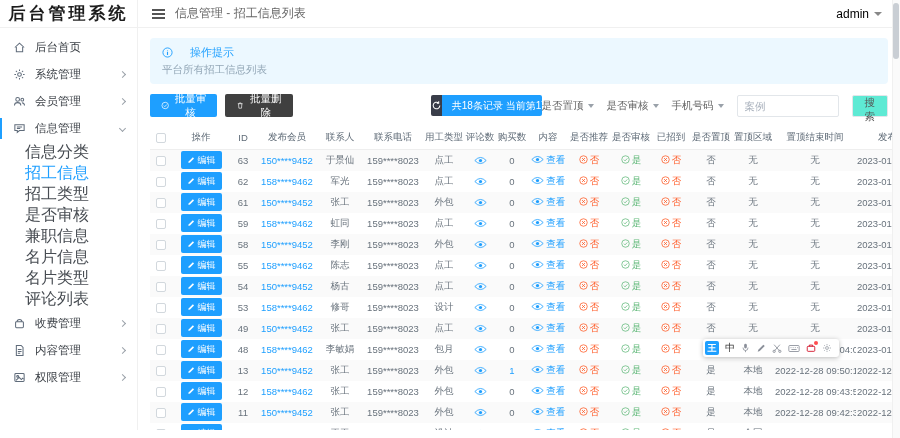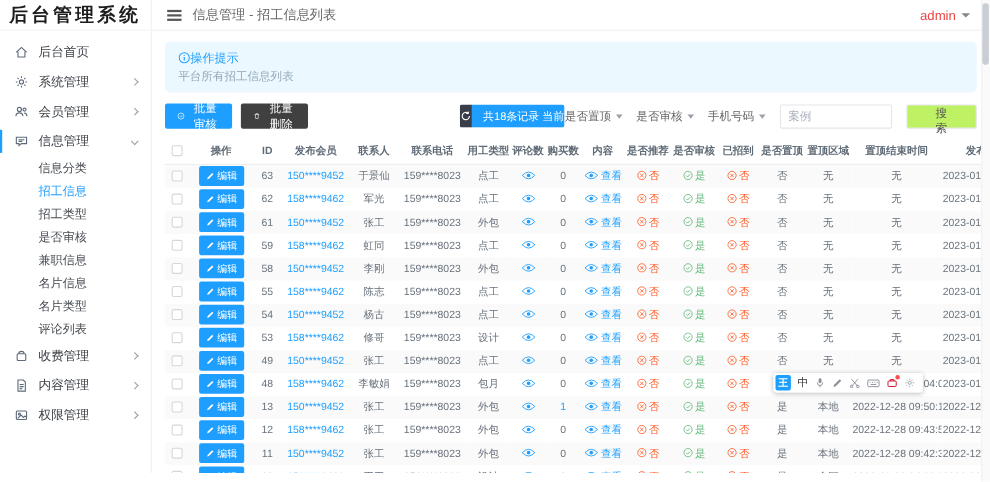--- a/index.html
+++ b/index.html
@@ -4,55 +4,55 @@
 <style>
 *{box-sizing:border-box;margin:0;padding:0}
 html,body{width:900px;height:438px;overflow:hidden}
 body{font-family:"Liberation Sans","DejaVu Sans",sans-serif;background:#fff;position:relative;color:#333}
 
 .topbar{height:28px;display:flex;align-items:stretch;border-bottom:1px solid #f0f0f0;background:#fff}
 .logo{width:138px;min-width:138px;display:flex;align-items:center;justify-content:center;font-family:"Liberation Serif","DejaVu Serif",serif;font-weight:700;font-size:17px;color:#1c1c1c;letter-spacing:3px;border-right:1px solid #f0f0f0}
 .crumbwrap{flex:1;display:flex;align-items:center;gap:10px;padding-left:14px;color:#666;font-size:12px}
 .hamburger{display:inline-flex;flex-direction:column;gap:2px;cursor:pointer}
 .hamburger i{display:block;width:13px;height:2px;background:#555}
-.user{display:flex;align-items:center;gap:5px;padding-right:18px;font-size:12px;color:#ef4444;cursor:pointer}
+.user{display:flex;align-items:center;gap:5px;padding-right:18px;font-size:12px;color:#000000;cursor:pointer}
 .caret{width:0;height:0;border-left:4px solid transparent;border-right:4px solid transparent;border-top:4px solid #888;display:inline-block}
 
 .layout{display:flex;height:402px}
 .sidebar{width:138px;min-width:138px;border-right:1px solid #f0f0f0;padding-top:6px;overflow:hidden;background:#fff}
 .nav-item{display:flex;align-items:center;height:27px;padding:0 12px;color:#3a3f45;font-size:11.5px;cursor:pointer;position:relative}
 .nav-item .ico{width:14px;height:14px;margin-right:9px;display:inline-flex;align-items:center;justify-content:center}
 .nav-item .lbl{flex:1;white-space:nowrap}
 .nav-item.active-parent::before{content:"";position:absolute;left:0;top:3px;bottom:3px;width:2px;background:#1e9fff}
 .chev{width:5px;height:5px;border-right:1.2px solid #9aa1a9;border-bottom:1.2px solid #9aa1a9;display:inline-block}
 .chev.right{transform:rotate(-45deg)}
 .chev.down{transform:rotate(45deg)}
-.sub-item{height:21px;display:flex;align-items:center;padding-left:35px;font-size:11px;color:#474c52;cursor:pointer;white-space:nowrap}
+.sub-item{height:21px;display:flex;align-items:center;padding-left:25px;font-size:16px;color:#474c52;cursor:pointer;white-space:nowrap}
 .sub-item.active{color:#1e9fff}
 
 .main{flex:1;padding:10px 12px 0 12px;position:relative;overflow:hidden}
 .alert{background:#ecf8ff;border-radius:4px;padding:7px 12px;margin-bottom:10px}
-.alert-title{color:#1e9fff;font-size:11px;display:flex;align-items:center;gap:0}
+.alert-title{color:#1e9fff;font-size:11px;display:flex;align-items:center;gap:17px}
 .alert-desc{color:#93a7b7;font-size:10.5px;margin-top:3px}
 .toolbar{display:flex;align-items:center;margin-bottom:9px}
 .btn{display:inline-flex;align-items:center;gap:5px;border:none;border-radius:2px;color:#fff;font-size:10.5px;padding:0 11px;height:23px;cursor:pointer;font-family:Liberation Serif, serif}
 .btn-approve{background:#1e9fff;margin-right:8px}
 .btn-delete{background:#404040}
 .pageinfo{display:flex;margin-left:138px;height:21px;border-radius:2px;overflow:hidden}
 .pi-refresh{background:#393d49;color:#fff;width:22px;display:flex;align-items:center;justify-content:center;cursor:pointer}
 .pi-text{background:#1e9fff;color:#fff;font-size:10px;display:flex;align-items:center;padding:0 10px;white-space:nowrap}
 .filters{margin-left:auto;display:flex;align-items:center;gap:13px;font-size:10.5px;color:#666}
 .filter{display:flex;align-items:center;gap:4px;cursor:pointer;white-space:nowrap}
 .filter .caret{border-top-color:#9aa1a9;border-left-width:3.5px;border-right-width:3.5px}
 .search-input{width:102px;height:22px;border:1px solid #e2e6ea;border-radius:2px;padding:0 7px;font-size:10.5px;color:#333;font-family:inherit;outline:none}
 .search-input::placeholder{color:#aab2bd}
-.btn-search{height:22px;border:1px solid #e2e6ea;background:#bef264;color:#555;font-size:10.5px;padding:0 26px;border-radius:2px;cursor:pointer;font-family:inherit}
+.btn-search{height:22px;border:1px solid #e2e6ea;background:#5eead4;color:#555;font-size:10.5px;padding:0 12px;border-radius:2px;cursor:pointer;font-family:inherit}
 
 table{width:100%;border-collapse:collapse;table-layout:fixed}
-thead th{font-size:9.5px;color:#5f6b77;font-weight:700;padding:5px 1px;border-bottom:1px solid #eee;text-align:center;white-space:nowrap;overflow:hidden}
+thead th{font-size:9.5px;color:#5f6b77;font-weight:400;padding:5px 1px;border-bottom:1px solid #eee;text-align:center;white-space:nowrap;overflow:hidden}
 tbody td{font-size:9.5px;color:#68727c;text-align:center;padding:0 1px;height:21px;white-space:nowrap;overflow:hidden}
 tbody tr:nth-child(odd) td{background:#fafafa}
 .link{color:#1e9fff;cursor:pointer}
 .btn-edit{background:#1e9fff;color:#fff;border:none;border-radius:2px;font-size:9px;padding:2.5px 6px;display:inline-flex;align-items:center;gap:3px;cursor:pointer;font-family:Liberation Serif, serif}
 .cb{display:inline-block;width:10px;height:10px;border:1px solid #d2d8dd;border-radius:2px;background:#fff;cursor:pointer;vertical-align:middle}
 .t-red{color:#ff5722}.t-green{color:#5fb878}
 td svg,.alert svg{vertical-align:-1px}
 
 .ime{position:absolute;left:703px;top:339px;height:18px;background:#fff;border-radius:3px;box-shadow:0 1px 5px rgba(0,0,0,.28);display:flex;align-items:center;gap:6px;padding:2px 7px 2px 2px;z-index:5}
 .ime-logo{width:14px;height:14px;background:#1e9fff;border-radius:2px;color:#fff;font-size:9px;display:flex;align-items:center;justify-content:center;font-weight:700;cursor:pointer}

